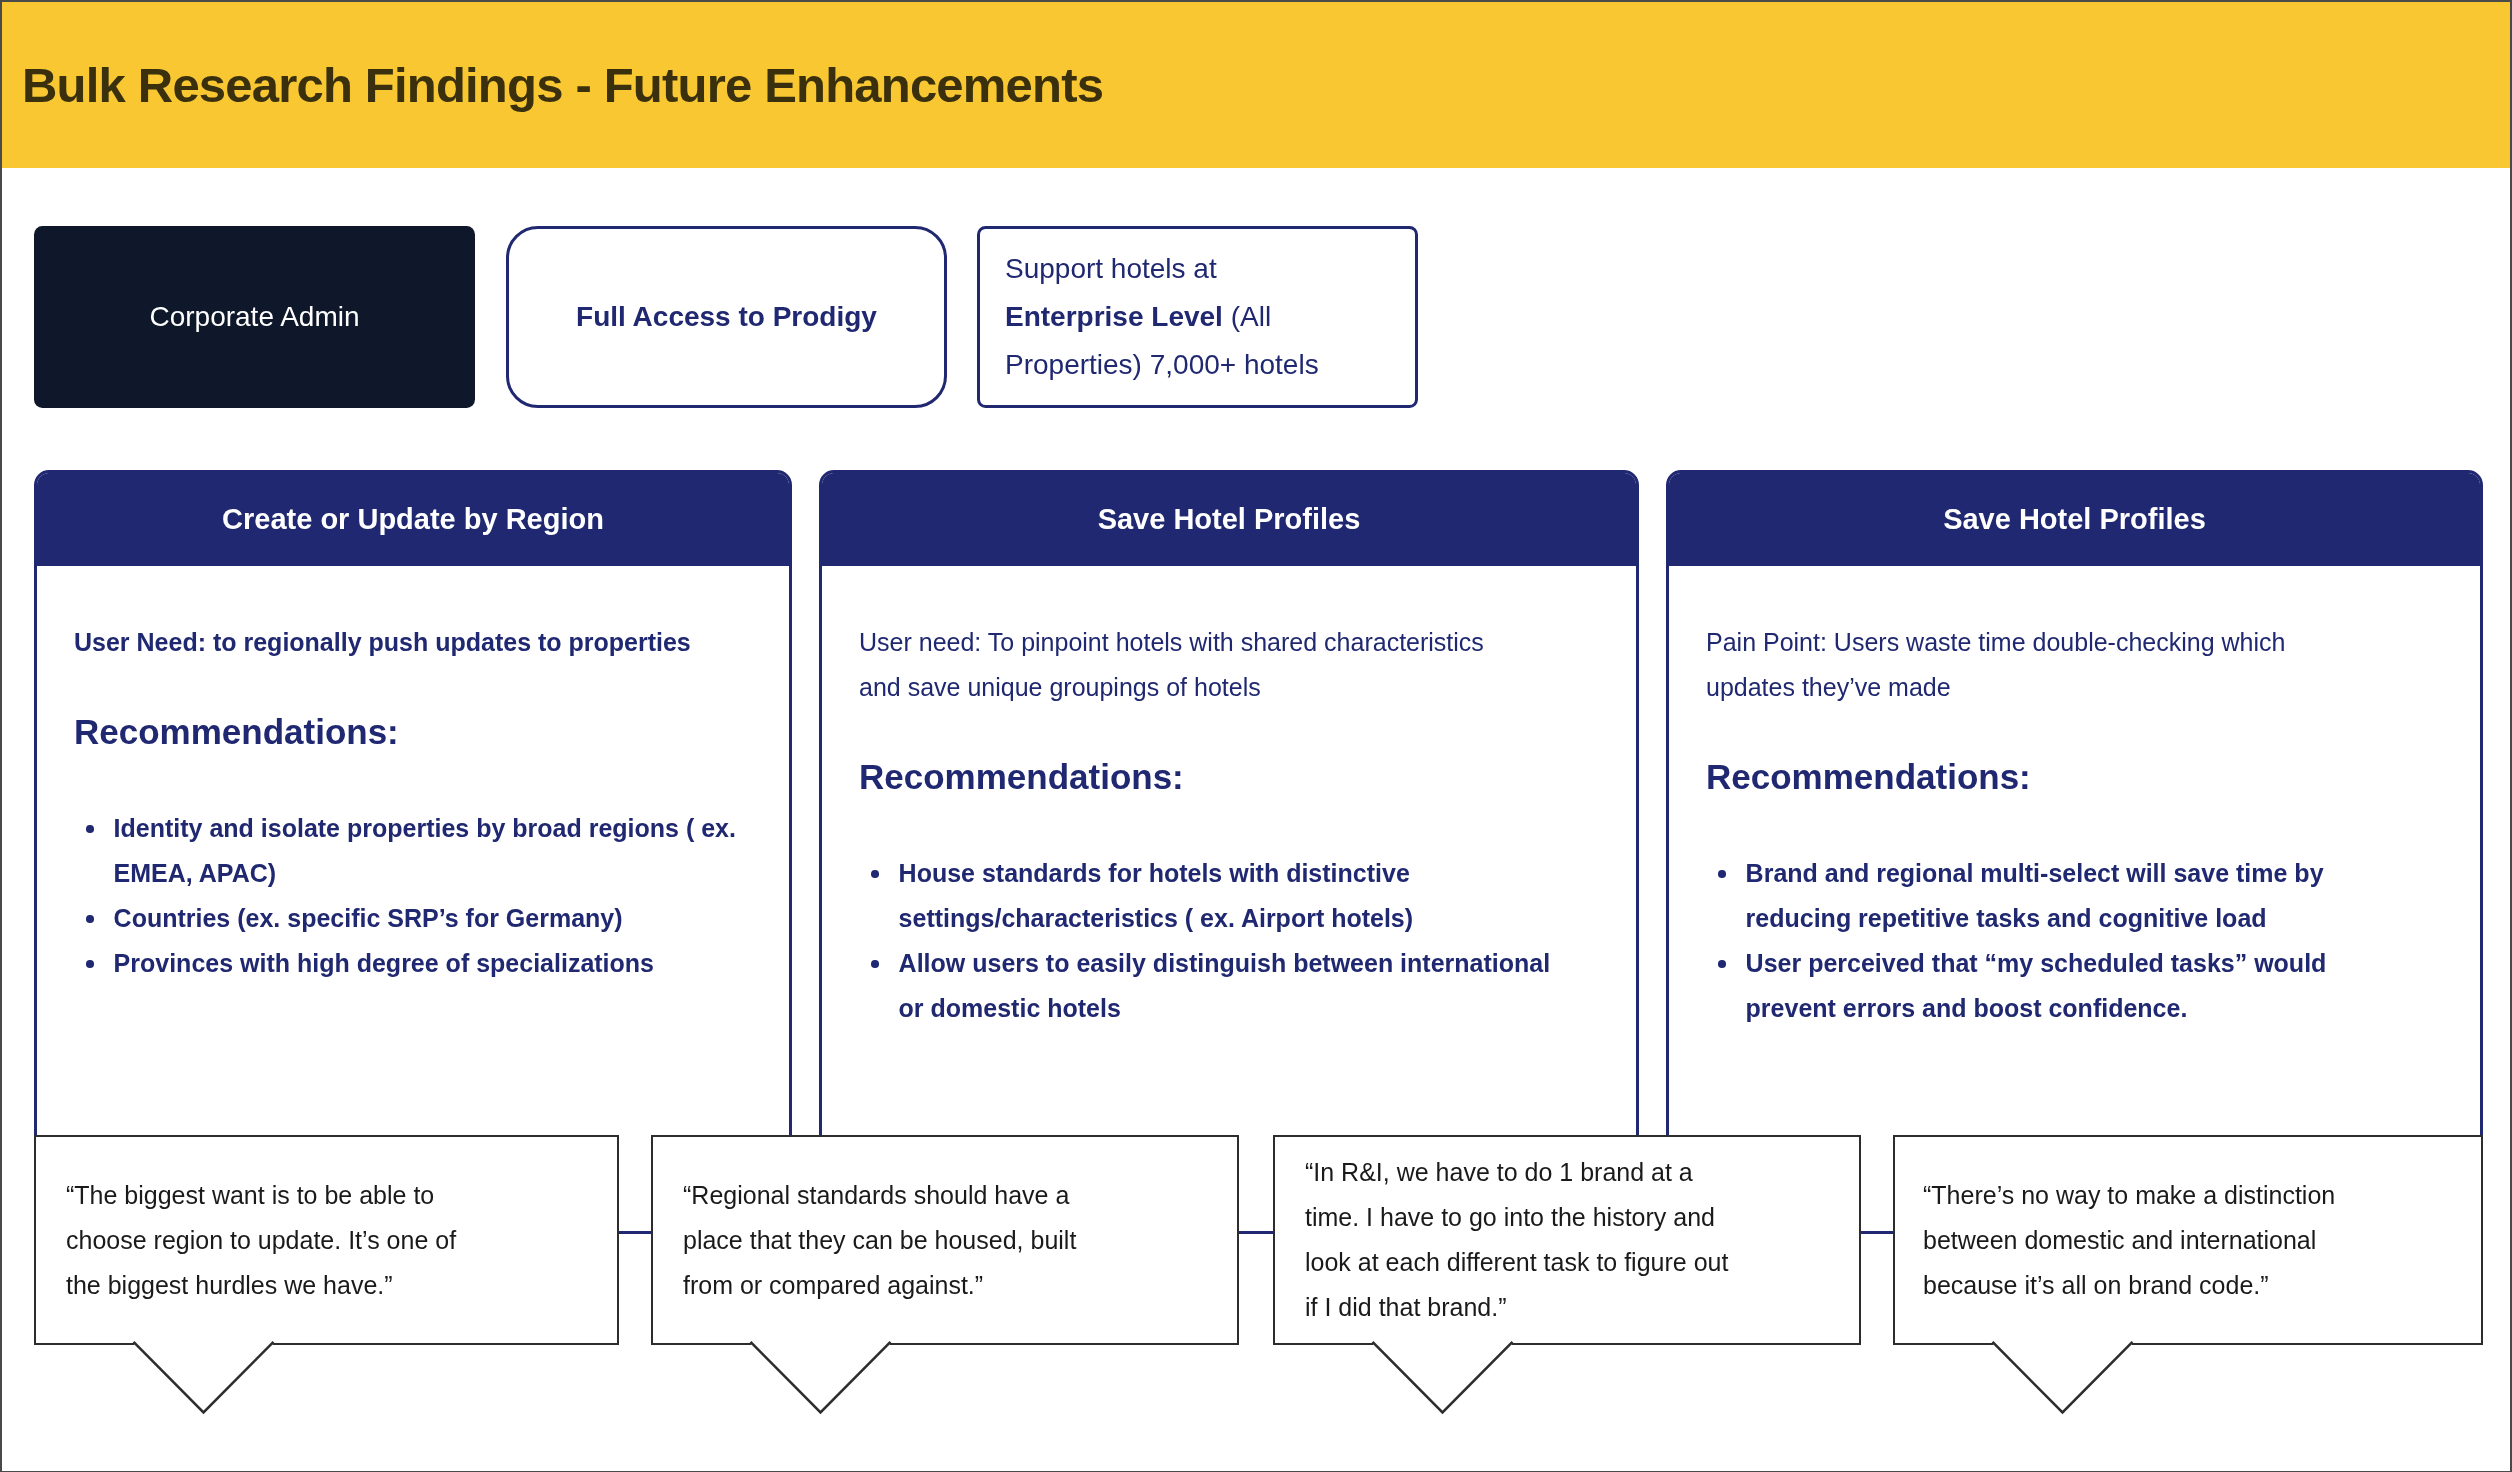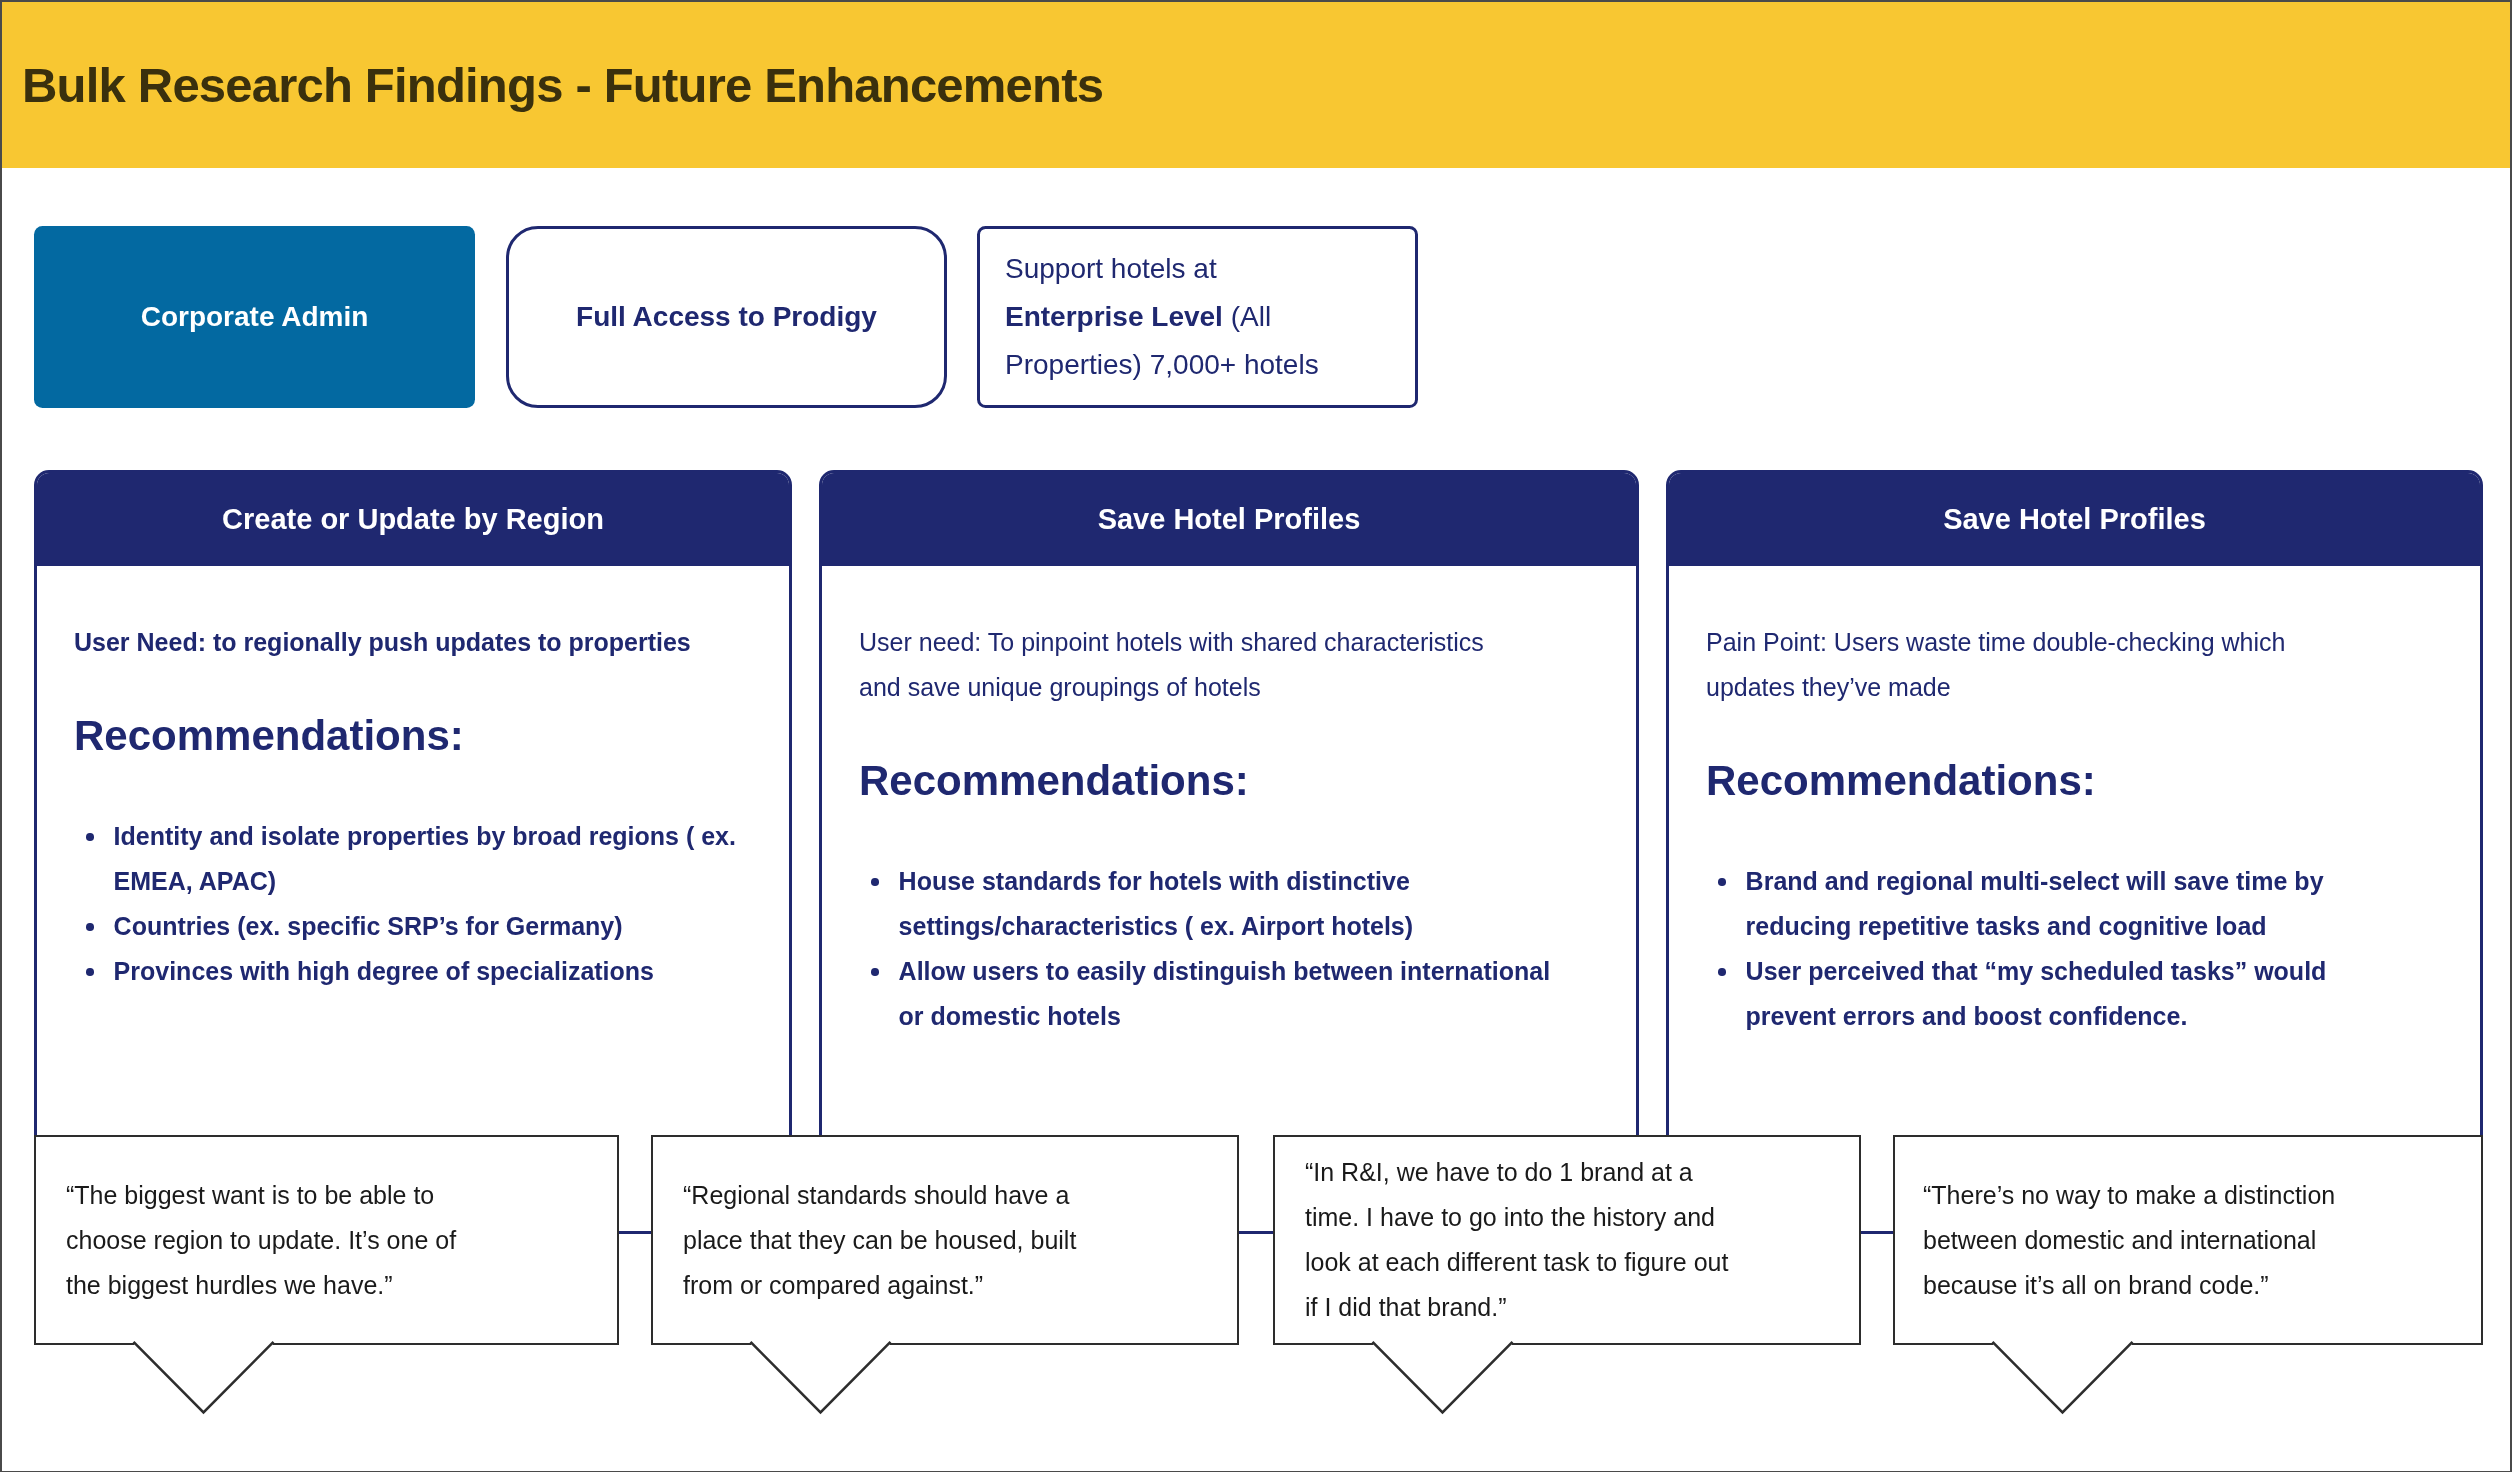--- a/index.html
+++ b/index.html
@@ -24,21 +24,21 @@
   .titlebar h1 {
     font-size:49px; font-weight:700; color:#3A300D; letter-spacing:-0.8px;
   }
 
   
   .tbox {
     position:absolute; top:224px; height:182px; width:441px;
     border-radius:8.5px; font-size:28px; color:#1F2870;
   }
   .tbox-filled {
-    background:#0369a1; color:#ffffff; font-weight:700;
+    background:#0f172a; color:#ffffff; font-weight:400;
     display:flex; align-items:center; justify-content:center;
   }
   .tbox-outline {
     background:#ffffff; border:3.4px solid #1F2870; font-weight:700;
     display:flex; align-items:center; justify-content:center;
   }
   .tbox-left {
     font-weight:400; justify-content:flex-start;
     padding:20px 25px; line-height:1.72; text-align:left;
   }
@@ -60,21 +60,21 @@
     height:93px; background:#1F2870; color:#ffffff;
     display:flex; align-items:center; justify-content:center;
     font-size:29px; font-weight:700;
   }
   .card-body {
     padding:54px 37px 0 37px;
     color:#1F2870; font-size:25px;
   }
   .intro { line-height:1.8; font-weight:400; padding-right:68px; }
   .c1 .intro { font-weight:700; white-space:nowrap; padding-right:0; }
-  .recs { font-size:42px; font-weight:700; margin-top:47px; }
+  .recs { font-size:35px; font-weight:700; margin-top:47px; }
   .bullets { margin:54px 0 0 12px; }
   .bullet { display:flex; line-height:1.8; }
   .bullet .dot {
     flex:0 0 auto; width:7.6px; height:7.6px; border-radius:50%;
     background:#1F2870; margin:19.4px 20px 0 0;
   }
   .bullet .btxt { font-weight:700; }
   .c2 .bullet .btxt, .c3 .bullet .btxt { padding-right:47px; }
 
   

